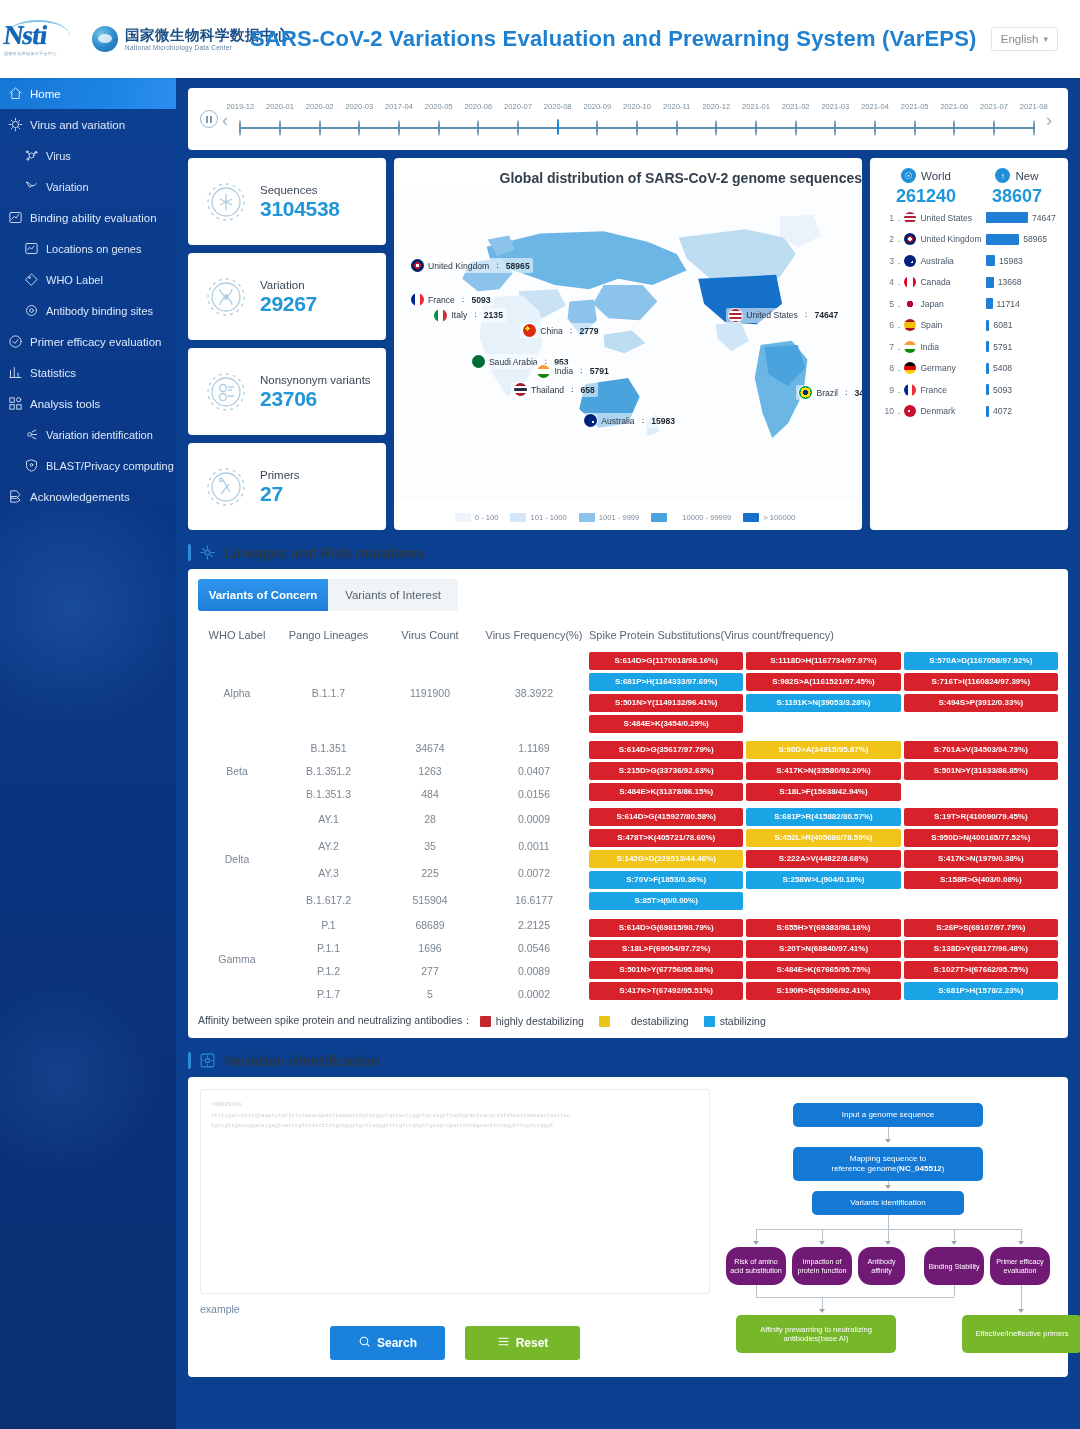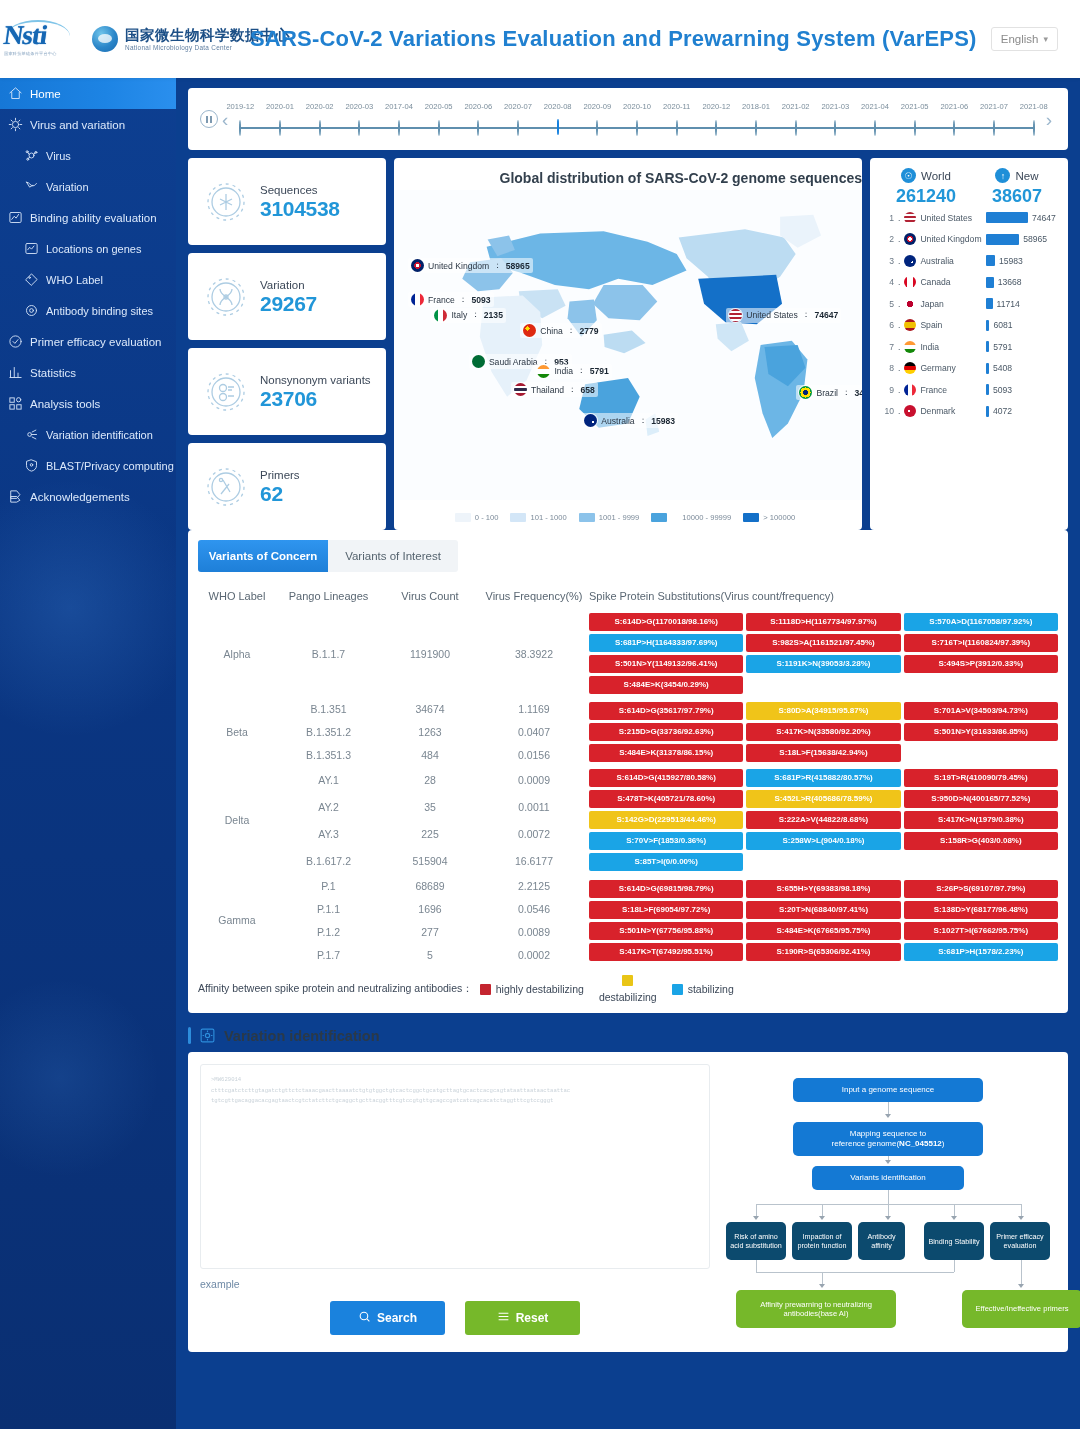--- a/index.html
+++ b/index.html
@@ -182,21 +182,21 @@
   .btn { width:115px; height:34px; border-radius:3px; color:#fff; font-size:12px; font-weight:bold;
          display:flex; align-items:center; justify-content:center; gap:6px; cursor:pointer; border:none; }
   .btn.search { background:#1a82dd; }
   .btn.reset { background:#76b82a; }
   #flow { flex:1; position:relative; }
   .fbox {
     position:absolute; border-radius:5px; color:#fff; display:flex; align-items:center;
     justify-content:center; text-align:center; font-size:8px; line-height:1.25; padding:2px;
   }
   .fbox.blue { background:#1479d4; }
-  .fbox.navy { background:#0c4a6e; font-size:7.2px; }
+  .fbox.navy { background:#701a75; font-size:7.2px;border-radius:13px; }
   .fbox.green { background:#76b82a; font-size:7.6px; }
   .fline { position:absolute; background:#b9c3cc; }
   .farrow { position:absolute; width:0;height:0;border-left:3px solid transparent;border-right:3px solid transparent;border-top:4px solid #98a4b0; }
 </style>
 </head>
 <body>
 
 <div id="header">
   <div class="logo-nsti">
     <div class="swoosh"></div>
@@ -369,21 +369,21 @@
           <div class="tl-pt" style="left: calc(15% + 5.6px);"><span class="lbl">2020-03</span><span class="dot"></span></div>
           <div class="tl-pt" style="left: calc(20% + 4.8px);"><span class="lbl">2017-04</span><span class="dot"></span></div>
           <div class="tl-pt" style="left: calc(25% + 4px);"><span class="lbl">2020-05</span><span class="dot"></span></div>
           <div class="tl-pt" style="left: calc(30% + 3.2px);"><span class="lbl">2020-06</span><span class="dot"></span></div>
           <div class="tl-pt" style="left: calc(35% + 2.4px);"><span class="lbl">2020-07</span><span class="dot"></span></div>
           <div class="tl-pt cur" style="left: calc(40% + 1.6px);"><span class="lbl">2020-08</span><span class="dot"></span></div>
           <div class="tl-pt" style="left: calc(45% + 0.8px);"><span class="lbl">2020-09</span><span class="dot"></span></div>
           <div class="tl-pt" style="left: calc(50% + 0px);"><span class="lbl">2020-10</span><span class="dot"></span></div>
           <div class="tl-pt" style="left: calc(55% - 0.8px);"><span class="lbl">2020-11</span><span class="dot"></span></div>
           <div class="tl-pt" style="left: calc(60% - 1.6px);"><span class="lbl">2020-12</span><span class="dot"></span></div>
-          <div class="tl-pt" style="left: calc(65% - 2.4px);"><span class="lbl">2018-01</span><span class="dot"></span></div>
+          <div class="tl-pt" style="left: calc(65% - 2.4px);"><span class="lbl">2021-01</span><span class="dot"></span></div>
           <div class="tl-pt" style="left: calc(70% - 3.2px);"><span class="lbl">2021-02</span><span class="dot"></span></div>
           <div class="tl-pt" style="left: calc(75% - 4px);"><span class="lbl">2021-03</span><span class="dot"></span></div>
           <div class="tl-pt" style="left: calc(80% - 4.8px);"><span class="lbl">2021-04</span><span class="dot"></span></div>
           <div class="tl-pt" style="left: calc(85% - 5.6px);"><span class="lbl">2021-05</span><span class="dot"></span></div>
           <div class="tl-pt" style="left: calc(90% - 6.4px);"><span class="lbl">2021-06</span><span class="dot"></span></div>
           <div class="tl-pt" style="left: calc(95% - 7.2px);"><span class="lbl">2021-07</span><span class="dot"></span></div>
           <div class="tl-pt" style="left: calc(100% - 8px);"><span class="lbl">2021-08</span><span class="dot"></span></div>
         </div>
     </div>
     <div class="tl-arrow">›</div>
@@ -419,21 +419,21 @@
             </svg></span>
           <span><span class="stat-label">Nonsynonym variants</span><span class="stat-value" style="display:block">23706</span></span>
         </div>
         <div class="stat-card">
           <span class="stat-ico"><svg viewBox="0 0 48 48" width="48" height="48" fill="none" stroke="#9fc4de" stroke-width="1.3">
               <circle cx="24" cy="24" r="18" stroke-dasharray="3 4"></circle>
               <circle cx="24" cy="24" r="14"></circle>
               <path d="M19 31l8-10M21 17l7 12"></path>
               <circle cx="19" cy="17" r="1.6"></circle>
             </svg></span>
-          <span><span class="stat-label">Primers</span><span class="stat-value" style="display:block">62</span></span>
+          <span><span class="stat-label">Primers</span><span class="stat-value" style="display:block">27</span></span>
         </div>
       </div>
 
     <div id="map-card">
       <div id="map-title">Global distribution of SARS-CoV-2 genome sequences</div>
       <div id="map-area">
         <svg class="mapsvg" viewBox="0 0 480 300" preserveAspectRatio="none">
           <rect x="0" y="0" width="480" height="300" fill="#fbfdff"></rect>
 
           <path d="M95 55 L150 42 L215 40 L260 50 L290 62 L300 78 L265 92 L230 86 L200 96 L165 92 L130 80 L100 72 Z" fill="#6cb6e6"></path>
@@ -669,20 +669,30 @@
             <span class="nm">Denmark</span>
             <span class="barwrap">
               <span class="bar" style="width:3px"></span>
               <span class="cnt">4072</span>
             </span>
           </div>
         </div>
     </div>
   </div>
 
+  <div class="sec-title">
+    <span class="bar3"></span>
+    <span class="sec-ico">
+      <svg viewBox="0 0 24 24" width="17" height="17" fill="none" stroke="#2d8ddc" stroke-width="1.6">
+        <circle cx="12" cy="12" r="3.4"></circle>
+          <path d="M12 2v5M12 17v5M5 6l3 3M16 15l3 3M2 12h5M17 12h5"></path>
+      </svg>
+    </span>
+    <span class="t">Lineages and Risk mutations</span>
+  </div>
 
   <div id="lineage-card">
     <div id="tabs">
         <div class="tab active">Variants of Concern</div>
         <div class="tab">Variants of Interest</div>
       </div>
     <table id="ltable">
       <colgroup>
           <col style="width:78px">
           <col style="width:105px">
@@ -825,21 +835,21 @@
           </tr>
         </tbody>
     </table>
     <div id="aff-legend">
       <span>Affinity between spike protein and neutralizing antibodies：</span>
       <span id="aff-items" style="display:flex;align-items:center;gap:7px">
           <span style="display: flex; align-items: center; gap: 5px; margin-right: 8px;">
             <span class="sw" style="background:#c4252f"></span>
             <span>highly destabilizing</span>
           </span>
-          <span style="display: flex; align-items: center; gap: 5px; margin-right: 8px; flex-direction: column;">
+          <span style="display: flex; align-items: center; gap: 21px; margin-right: 8px;">
             <span class="sw" style="background:#e9c516"></span>
             <span>destabilizing</span>
           </span>
           <span style="display: flex; align-items: center; gap: 5px; margin-right: 8px;">
             <span class="sw" style="background:#1aa4e6"></span>
             <span>stabilizing</span>
           </span>
         </span>
     </div>
   </div>

